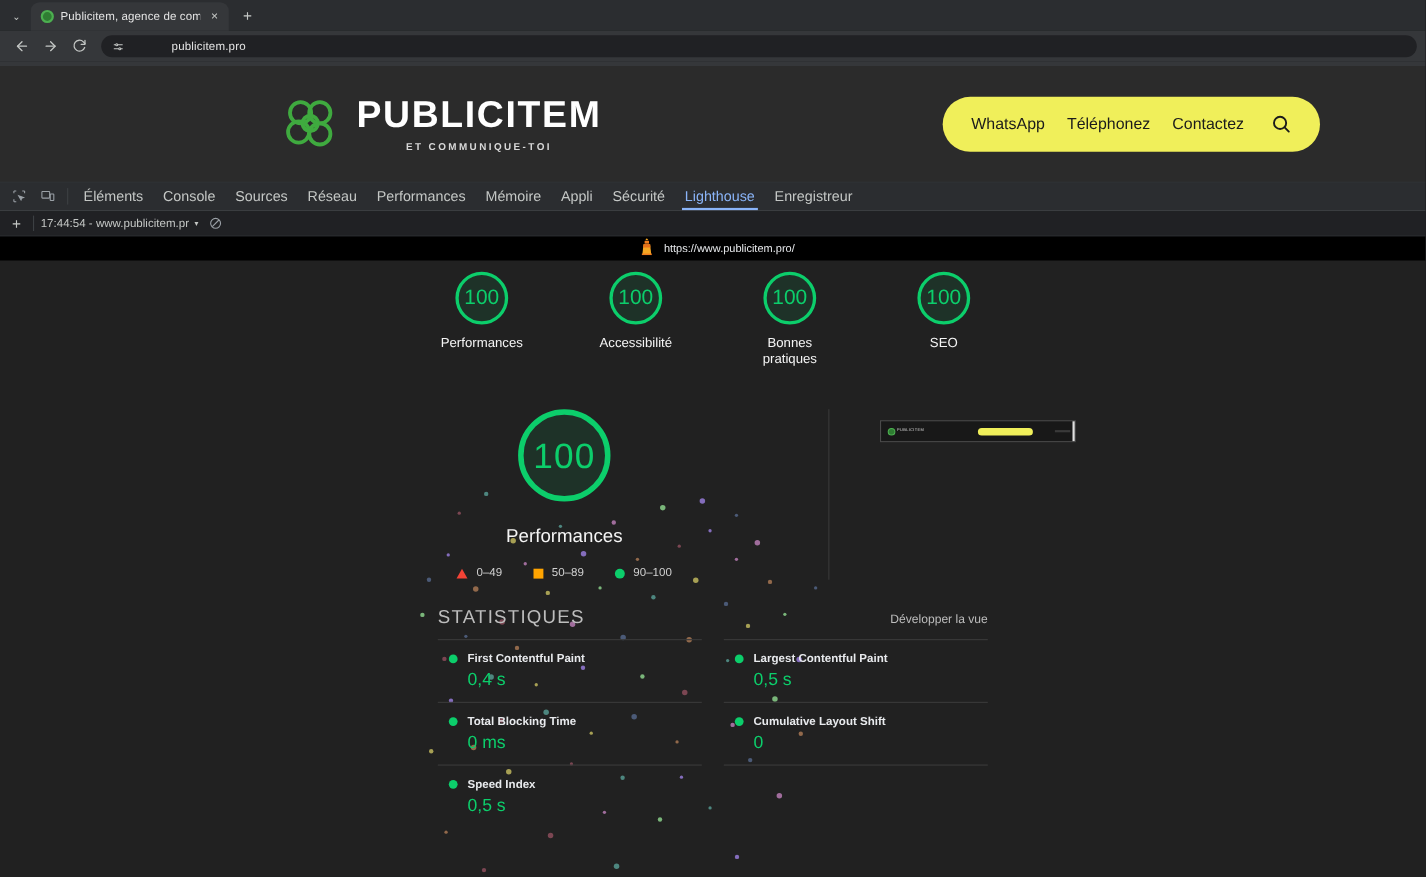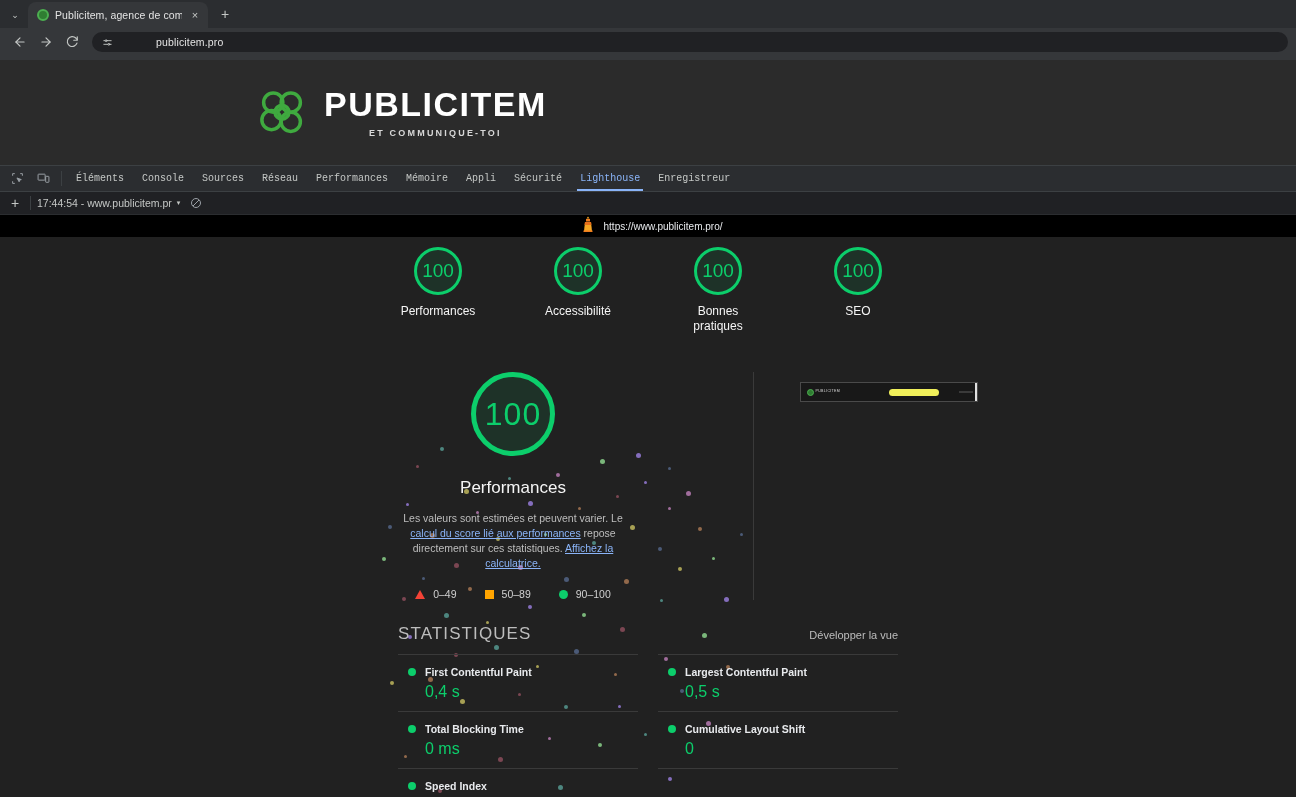--- a/index.html
+++ b/index.html
@@ -178,25 +178,24 @@
   }
   .dt-sep {
     width: 1px;
     background: #3c4043;
     margin: 5px 5px;
   }
   .dt-tab {
     display: flex;
     align-items: center;
     padding: 0 9px;
-    font-size: 10px;
+    font-size: 13px;
     color: #c4c7c5;
     white-space: nowrap;
     position: relative;
-    font-family: Liberation Mono, monospace;
   }
   .dt-tab.active { color: #8ab4f8; }
   .dt-tab.active::after {
     content: "";
     position: absolute;
     left: 6px; right: 6px; bottom: 0;
     height: 2px;
     background: #8ab4f8;
   }
 
@@ -501,20 +500,31 @@
         <circle cx="42" cy="20" r="11"></circle>
         <circle cx="20" cy="40" r="11"></circle>
         <circle cx="42" cy="42" r="11"></circle>
         <circle cx="32" cy="31" r="8"></circle>
       </g>
     </svg>
     <div class="logo-text-wrap">
       <div class="logo-word">PUBLICITEM</div>
       <div class="logo-tagline">ET COMMUNIQUE-TOI</div>
     </div>
+  </div>
+  <div class="site-nav-pill">
+    <a class="nav-link">WhatsApp</a>
+    <a class="nav-link">Téléphonez</a>
+    <a class="nav-link">Contactez</a>
+    <span class="nav-search-icon">
+      <svg width="19" height="19" viewBox="0 0 24 24" fill="none" stroke="#1b1b1b" stroke-width="2.2" stroke-linecap="round">
+          <circle cx="11" cy="11" r="7"></circle>
+          <line x1="16.5" y1="16.5" x2="21" y2="21"></line>
+        </svg>
+    </span>
   </div>
 </div>
 
 <div class="devtools">
   <div class="dt-tabbar">
     <div class="dt-icon-btn">
       <svg width="13" height="13" viewBox="0 0 24 24" fill="none" stroke="currentColor" stroke-width="1.8">
           <path d="M3 3h4M3 3v4M21 3h-4M21 3v4M3 21h4M3 21v-4"></path>
           <path d="M11 11l8 3-3 1-1 3z" fill="currentColor"></path>
         </svg>
@@ -654,23 +664,20 @@
       <div class="gauge-sm">
         <div class="ring ring-sm">100</div>
         <div class="gauge-sm-label">SEO</div>
       </div>
     </div>
 
     <div class="perf-section">
       <div class="perf-left">
         <div class="ring ring-lg">100</div>
         <div class="perf-title">Performances</div>
-        <div class="perf-desc">
-          <span>Les valeurs sont estimées et peuvent varier. Le </span><a>calcul du score lié aux performances</a><span> repose directement sur ces statistiques. </span><a>Affichez la calculatrice.</a>
-        </div>
         <div class="legend">
           <div class="legend-item">
             <span class="sw-tri"></span>
             <span>0–49</span>
           </div>
           <div class="legend-item">
             <span class="sw-sq"></span>
             <span>50–89</span>
           </div>
           <div class="legend-item">

